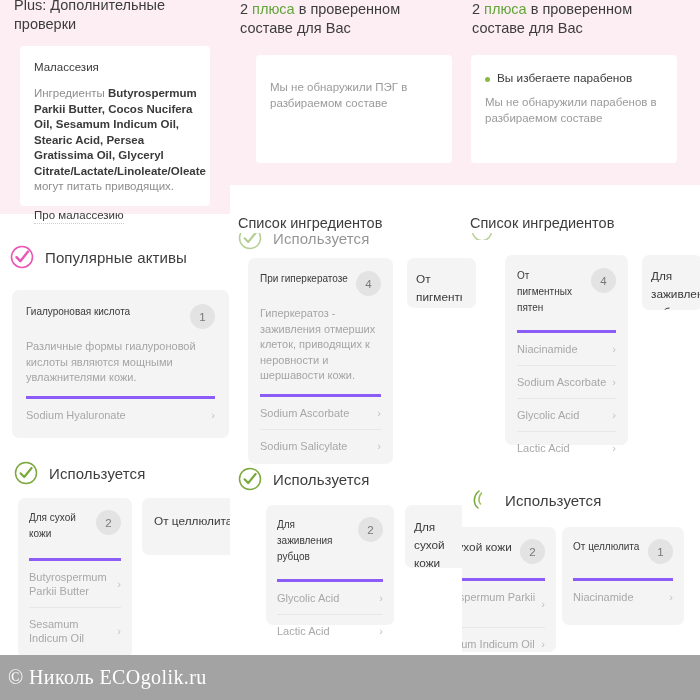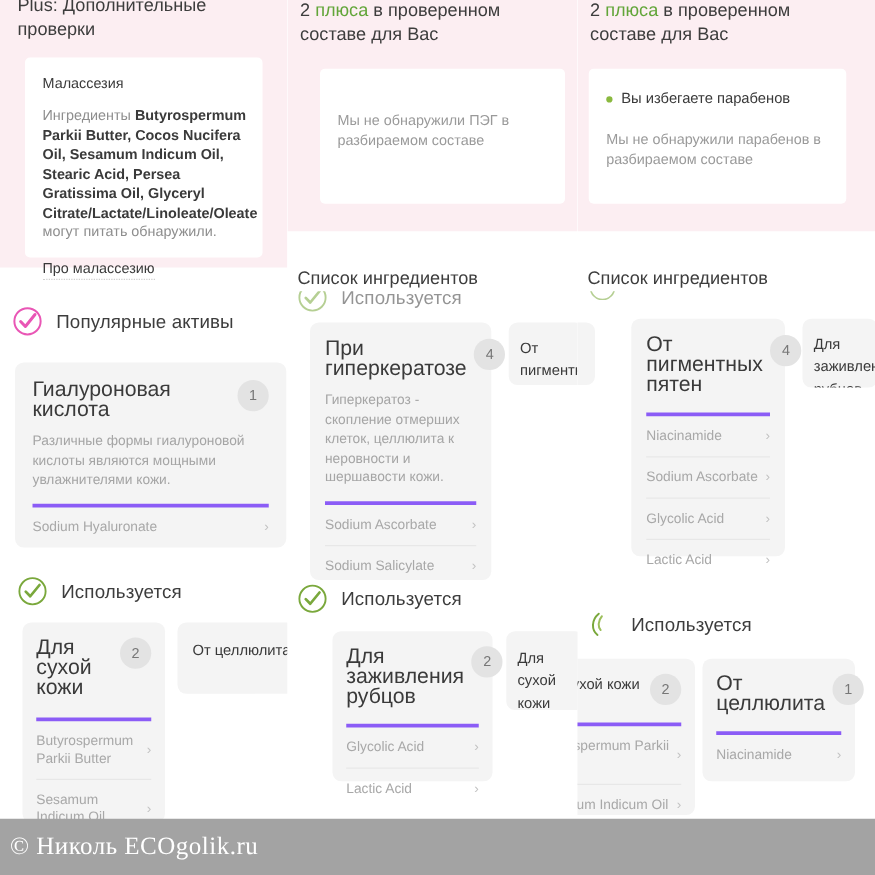--- a/index.html
+++ b/index.html
@@ -29,31 +29,31 @@
   .mal-card{position:absolute;background:#fff;border-radius:4px;}
   .mal-title{font-size:11.5px;color:#3a3a3a;line-height:15px;}
   .mal-body{font-size:11.5px;line-height:15.5px;color:#8e8e8e;margin-top:11px;}
   .mal-body b{color:#3a3a3a;font-weight:600;}
   .mal-link{font-size:11.5px;color:#3a3a3a;margin-top:14px;display:block;
             border-bottom:1px dotted #cfcfcf;width:fit-content;padding-bottom:2px;}
 
   .bullet-row{display:flex;align-items:flex-start;gap:7px;}
   .dot{width:5px;height:5px;border-radius:50%;background:#8ab93f;margin-top:6px;flex:0 0 auto;}
   .bullet-title{font-size:11.8px;color:#3a3a3a;line-height:15px;}
-  .bullet-sub{font-size:11.5px;line-height:15.5px;color:#9a9a9a;margin-top:19px;}
+  .bullet-sub{font-size:11.5px;line-height:15.5px;color:#9a9a9a;margin-top:9px;}
 
   
   .sec-head{position:absolute;display:flex;align-items:center;gap:11px;}
   .sec-title{font-size:15px;color:#3d3d3d;letter-spacing:.1px;white-space:nowrap;}
   .chk{width:24px;height:24px;flex:0 0 auto;}
 
   
   .card{position:absolute;background:#f4f4f4;border-radius:7px;box-sizing:border-box;}
   .card-head{display:flex;align-items:flex-start;justify-content:space-between;gap:6px;}
-  .card-name{font-size:17px;line-height:16px;color:#3a3a3a;font-weight:400;}
+  .card-name{font-size:10px;line-height:16px;color:#3a3a3a;font-weight:400;}
   .badge{
     width:25px;height:25px;border-radius:50%;background:#e3e3e3;color:#777;
     font-size:11.5px;display:flex;align-items:center;justify-content:center;flex:0 0 auto;
   }
   .card-desc{font-size:11px;line-height:15.5px;color:#a5a5a5;margin-top:10px;}
   .ing{
     display:flex;align-items:center;justify-content:space-between;gap:6px;
     border-top:1px solid #e7e7e7;padding:9px 0 9px 0;
     font-size:11px;line-height:14px;color:#a8a8a8;
   }
@@ -87,21 +87,21 @@
   <div class="panel p1">
 
     <div class="pinkband" style="height:214px;"></div>
     <div class="plus-title" style="left:14px;top:-4px;width:200px;">Plus: Дополнительные проверки</div>
 
     <div class="mal-card" style="left:20px;top:46px;width:190px;height:160px;padding:14px 12px 0 14px;box-sizing:border-box;">
       <div class="mal-title">Малассезия</div>
       <div class="mal-body">
         <span>Ингредиенты</span>
         <b>Butyrospermum Parkii Butter, Cocos Nucifera Oil, Sesamum Indicum Oil, Stearic Acid, Persea Gratissima Oil, Glyceryl Citrate/Lactate/Linoleate/Oleate</b>
-        <span>могут питать обнаружили.</span>
+        <span>могут питать приводящих.</span>
       </div>
       <span class="mal-link">Про малассезию</span>
     </div>
 
     <div class="sec-head" style="left:10px;top:245px;">
       <span class="chk">
         <svg viewBox="0 0 24 24" width="24" height="24">
           <circle cx="12" cy="12" r="10.5" fill="none" stroke="#e956b5" stroke-width="1.6"></circle>
           <path d="M6.5 12.2 L10.3 16.2 L18 6.6" fill="none" stroke="#e956b5" stroke-width="2.4" stroke-linecap="round" stroke-linejoin="round"></path>
         </svg>
@@ -179,21 +179,21 @@
       <span class="sec-title">Используется</span>
     </div>
 
     <div class="list-head" style="left:8px;top:213px;padding:2px 6px 2px 0;">Список ингредиентов</div>
 
     <div class="card" style="left:18px;top:258px;width:145px;height:206px;padding:13px 12px 0 12px;z-index:5;">
       <div class="card-head">
         <span class="card-name">При гиперкератозе</span>
         <span class="badge">4</span>
       </div>
-      <div class="card-desc">Гиперкератоз - скопление отмерших клеток, целлюлита к неровности и шершавости кожи.</div>
+      <div class="card-desc">Гиперкератоз - заживления отмерших клеток, приводящих к неровности и шершавости кожи.</div>
       <div class="card-list">
         <div class="ing">
           <span>Sodium Ascorbate</span>
           <span class="chev">›</span>
         </div>
         <div class="ing">
           <span>Sodium Salicylate</span>
           <span class="chev">›</span>
         </div>
       </div>

